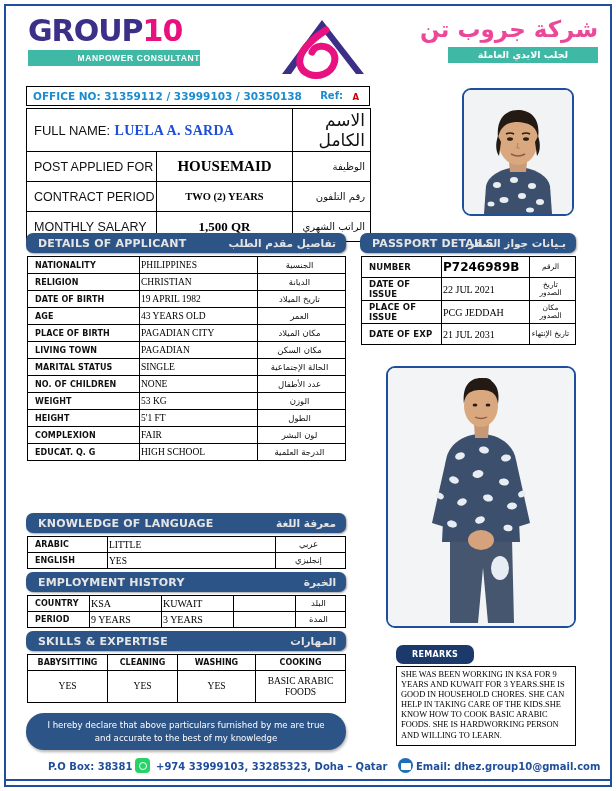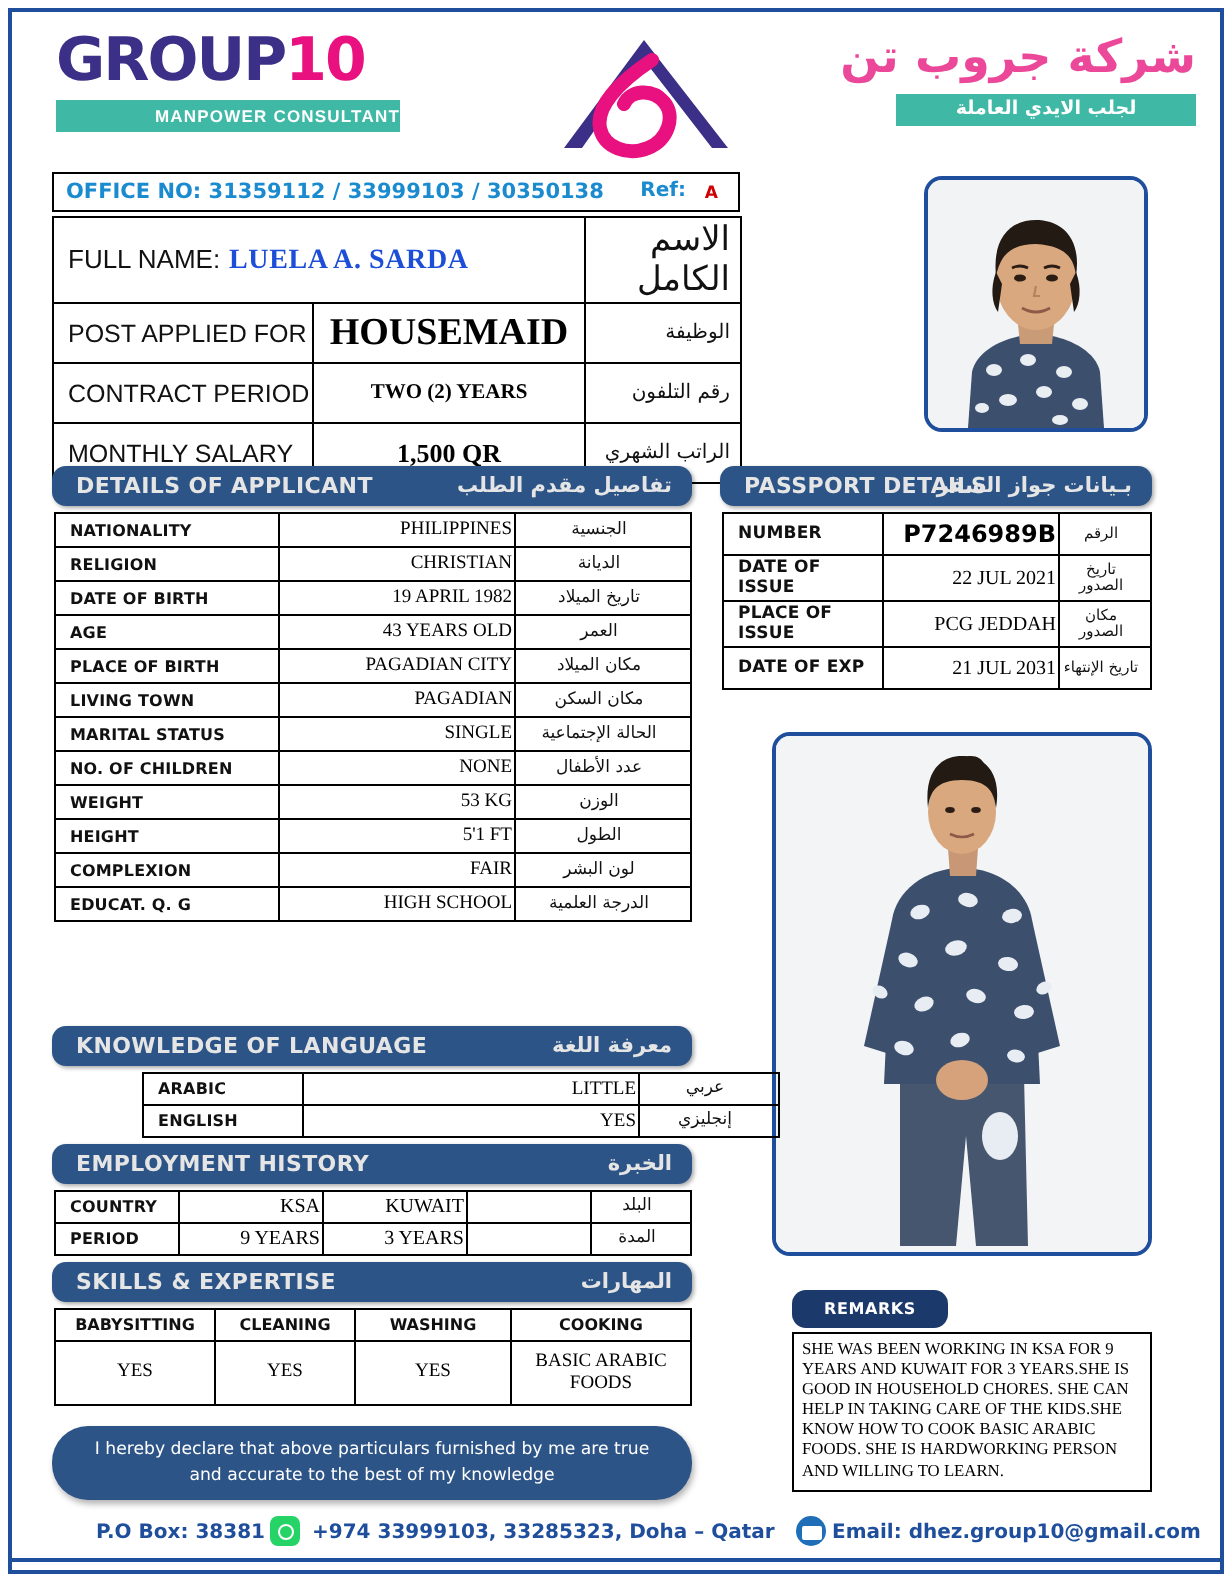--- a/index.html
+++ b/index.html
@@ -136,21 +136,21 @@
   }
   .ar-cell.bold { font-weight: 400; font-size: 17px; }
   .lbl-cell {
     padding-left: 7px; font-size: 12.5px; color: #111;
     font-family: "Liberation Sans", sans-serif;
   }
   .val-cell {
     text-align: center; font-family: "Liberation Serif", serif;
     font-weight: 700; color: #000;
   }
-  .v-big { font-size: 19px; }
+  .v-big { font-size: 15px; }
   .v-mid { font-size: 10.5px; }
   .v-sal { font-size: 13px; }
 
   
   .photo-pass {
     position: absolute;
     left: 462px; top: 88px;
     width: 112px; height: 128px;
     border: 2px solid #1f4e9c;
     border-radius: 9px;
@@ -204,21 +204,21 @@
   }
   .dtable .k {
     padding-left: 7px;
     font-size: 8px;
     font-weight: 700;
     color: #111;
     font-family: "DejaVu Sans", sans-serif;
     letter-spacing: 0.1px;
   }
   .dtable .v {
-    text-align: right;
+    text-align: left;
     font-size: 9.5px;
     font-family: "Liberation Serif", serif;
     color: #000;
   }
   .dtable .a {
     text-align: center;
     padding-right: 5px;
     direction: rtl;
     font-size: 8.5px;
     font-weight: 400;
@@ -615,21 +615,21 @@
 
       <path d="M 87 49 Q 93 52 99 49" stroke="#8d5a48" stroke-width="1.3" fill="none"></path>
     </svg>
   </div>
 
   <div class="sec-head" style="left:26px; top:513px; width:320px; height:20px;">
     <span class="en">KNOWLEDGE OF LANGUAGE</span>
     <span class="ar">معرفة اللغة</span>
   </div>
 
-  <table class="dtable ltable" style="left:27px; top:536px; width:318px;margin-left:44px;">
+  <table class="dtable ltable" style="left:27px; top:536px; width:318px;">
     <colgroup>
         <col style="width:80px">
         <col style="width:168px">
         <col style="width:70px">
       </colgroup>
     <tbody>
       <tr>
         <td class="k">ARABIC</td>
         <td class="v">LITTLE</td>
         <td class="a">عربي</td>

